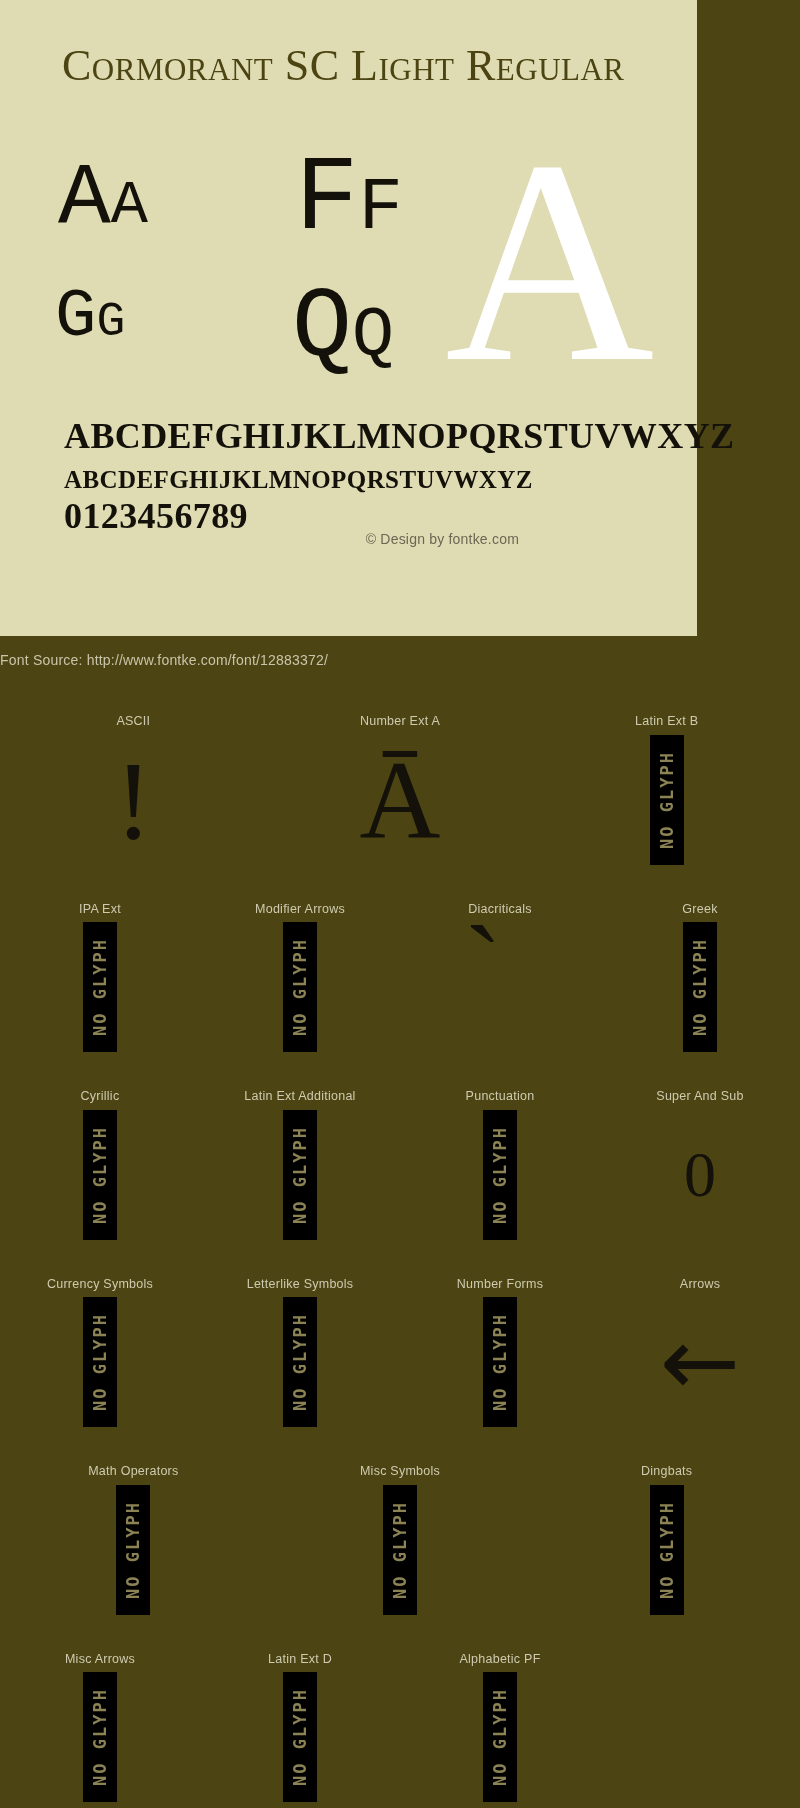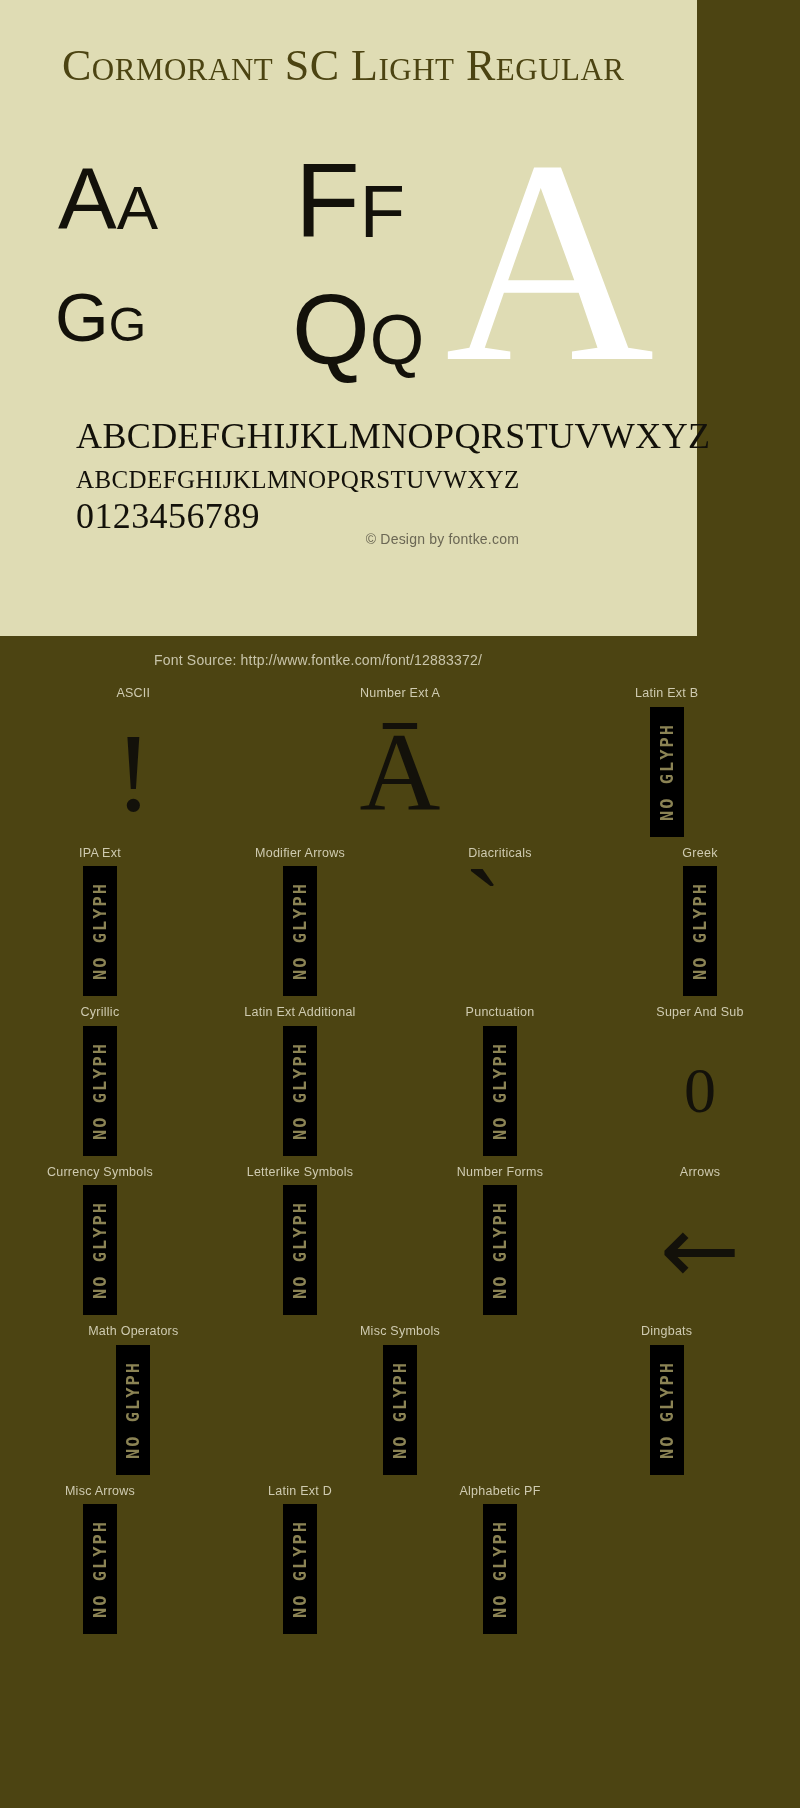--- a/index.html
+++ b/index.html
@@ -47,21 +47,21 @@
   
   .bigsamples {
     position: absolute;
     left: 0;
     top: 145px;
     width: 800px;
     height: 245px;
   }
   .pair {
     position: absolute;
-    font-family: Liberation Sans, sans-serif;
+    font-family: Liberation Mono, monospace;
     color: #13110a;
     font-weight: 400;
     font-variant: small-caps;
     line-height: 1;
     white-space: nowrap;
   }
   .pair-aa { left: 58px;  top: 10px;  font-size: 88px; }
   .pair-ff { left: 295px; top: 2px;   font-size: 106px; }
   .pair-gg { left: 55px;  top: 138px; font-size: 69px; }
   .pair-qq { left: 292px; top: 134px; font-size: 100px; }
@@ -72,28 +72,28 @@
     font-family: "Liberation Serif", serif;
     font-size: 290px;
     line-height: 1;
     color: #ffffff;
     font-weight: 400;
   }
 
   
   .alphabet {
     position: absolute;
-    left: 76px;
+    left: 64px;
     font-family: "Liberation Serif", serif;
     color: #13110a;
     font-size: 36px;
     line-height: 40px;
     letter-spacing: 0.4px;
     white-space: nowrap;
-    font-weight: 400;
+    font-weight: 700;
   }
   .alpha-upper  { top: 416px; }
   .alpha-lower  { top: 456px; font-variant: small-caps; }
   .alpha-digits { top: 496px; }
 
   .credit {
     position: absolute;
     right: 178px;
     top: 531px;
     font-size: 14px;
@@ -109,39 +109,39 @@
     top: 636px;
     width: 800px;
     height: 1172px;
     background: #4c4412;
   }
   .source {
     position: absolute;
     left: 0;
     top: 16px;
     width: 792px;
-    text-align: center;
     padding-right: 156px;
     box-sizing: border-box;
     font-size: 14px;
     color: #c9c5ab;
     letter-spacing: 0.2px;
     white-space: nowrap;
   }
 
   .grid {
     position: absolute;
     left: 0;
     top: 46px;
     width: 800px;
   }
   .grow {
     display: flex;
     width: 800px;
     height: 159.5px;
+    margin-top: 28px;
   }
   .gcell {
     flex: 1 1 25%;
     position: relative;
     display: flex;
     flex-direction: column;
     align-items: center;
   }
   .gcell .glabel {
     font-size: 12.5px;

